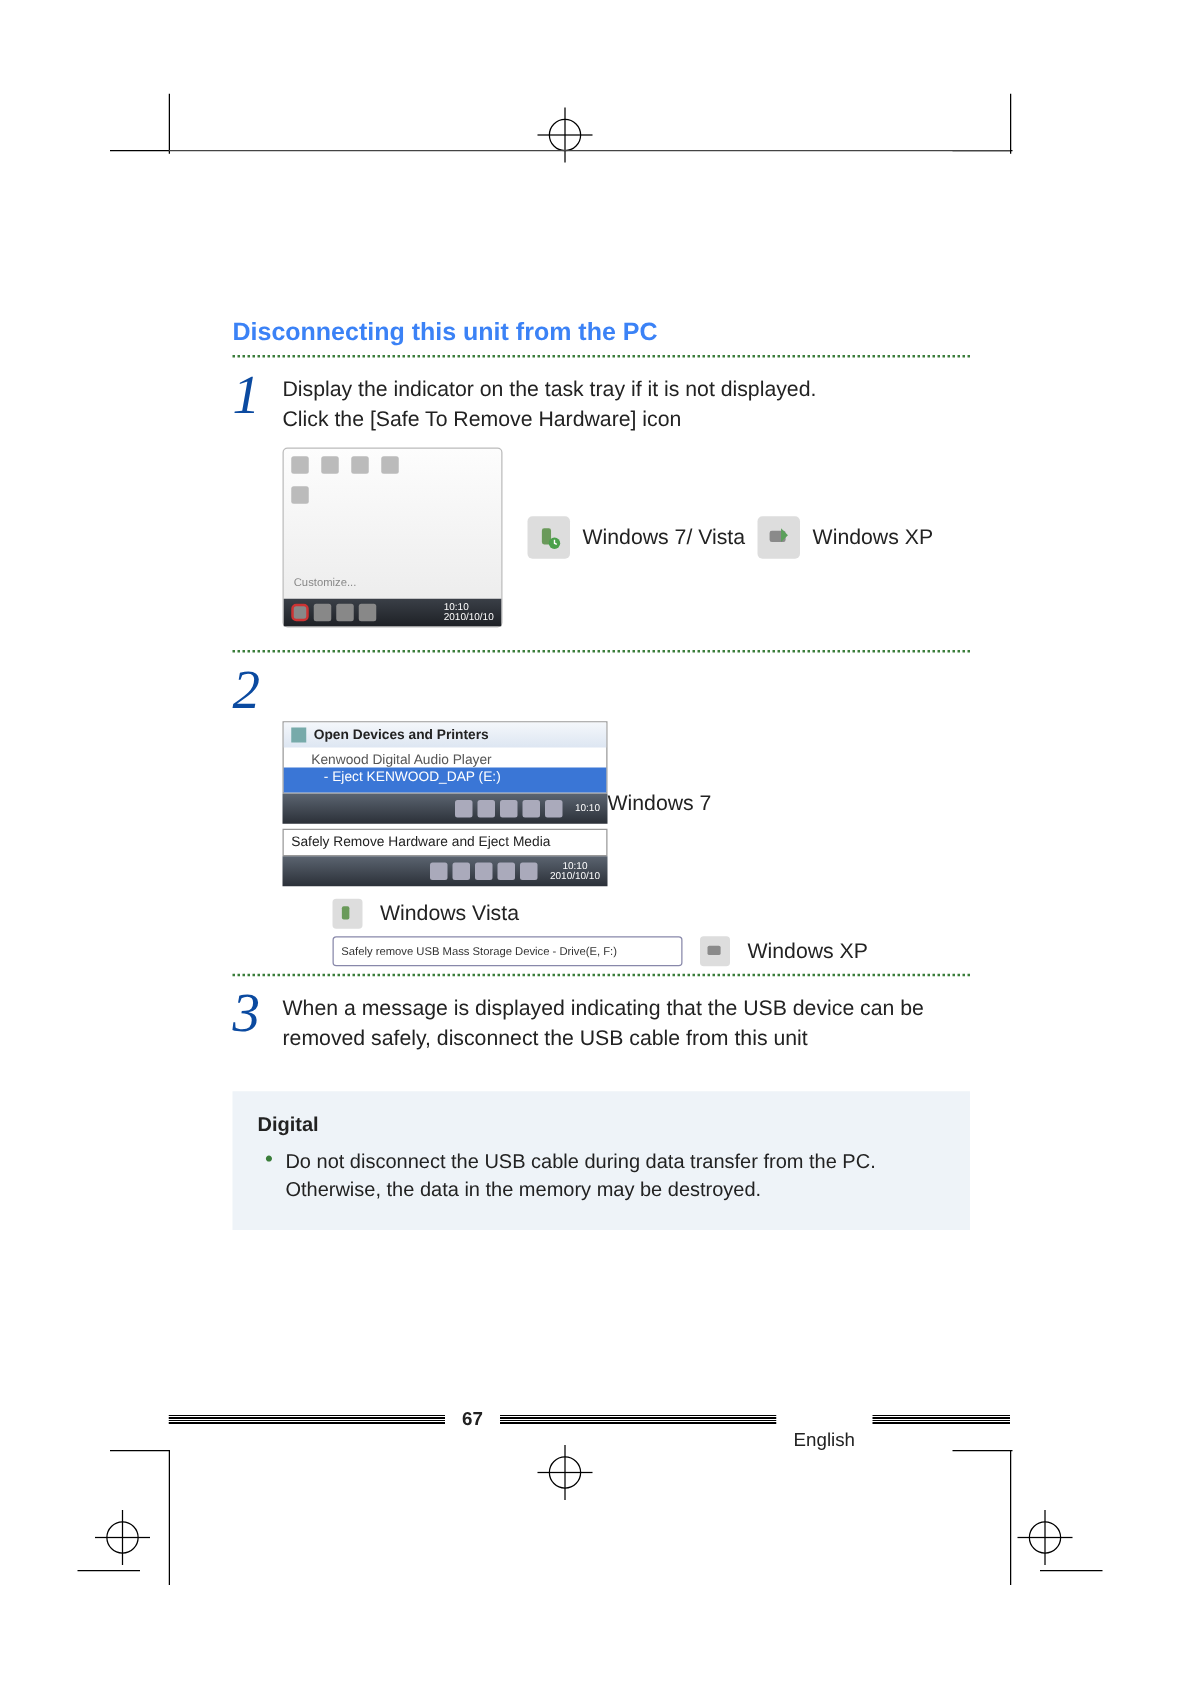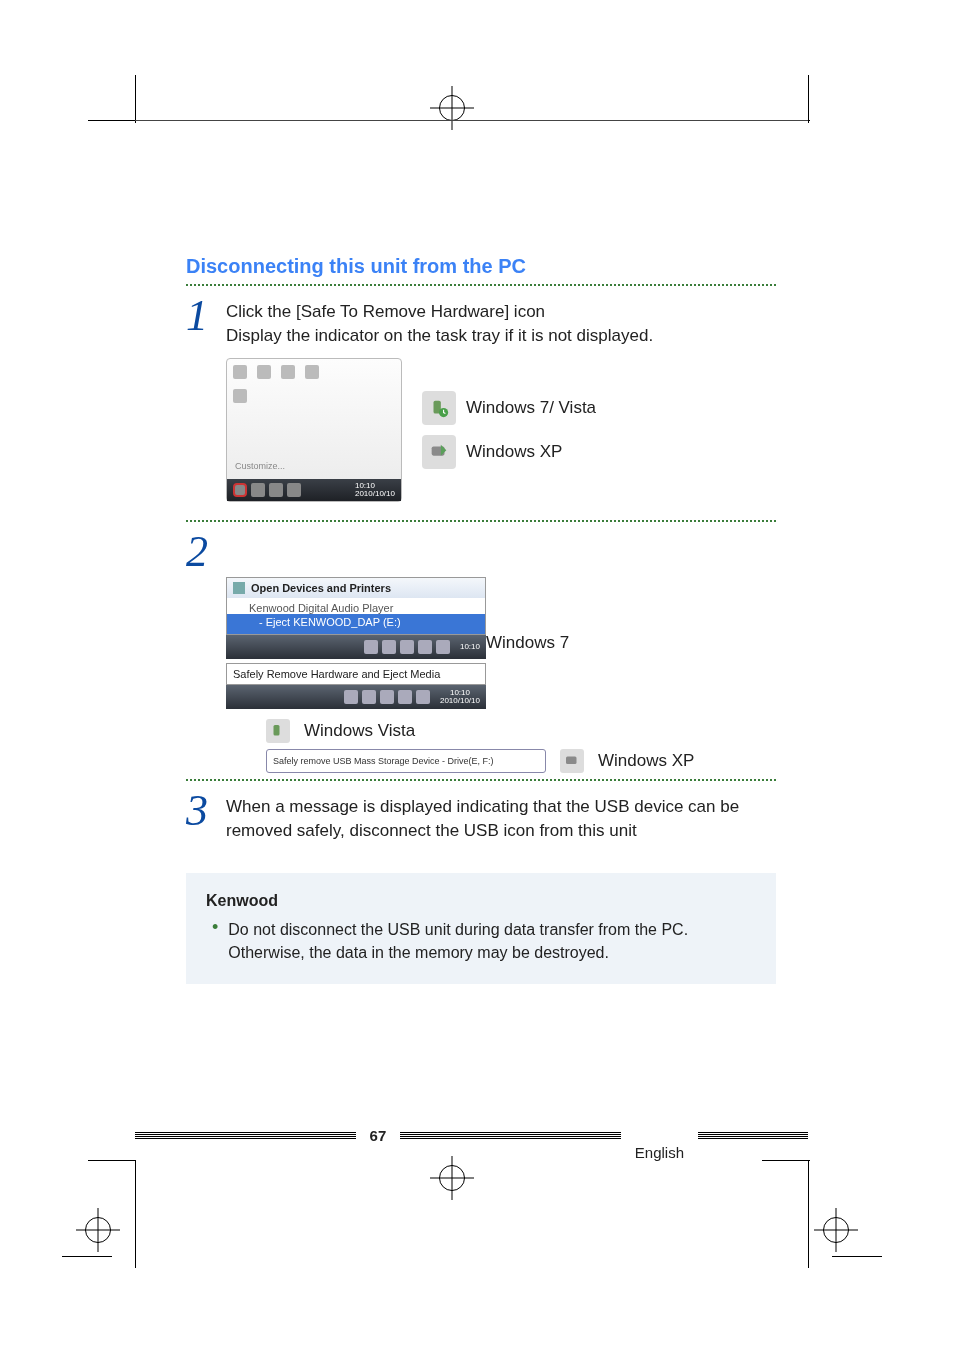--- a/index.html
+++ b/index.html
@@ -87,21 +87,21 @@
   }
   .tray-popup .mini-icons { position:absolute; top:6px; left:6px; display:flex; gap:10px; flex-wrap:wrap; width:90px;}
   .tray-popup .mini-icons span { width:14px;height:14px;background:#bbb;border-radius:2px;}
   .tray-popup .cust { position:absolute; bottom:30px; left:8px; font-size:9px;color:#888;}
   .tray-popup .taskbar { position:absolute; bottom:0; left:0; right:0; height:22px;
     background: linear-gradient(#3a3f47,#1e2126); display:flex; align-items:center; gap:4px; padding:0 6px;}
   .tray-popup .taskbar .tb-icon{width:14px;height:14px;background:#888;border-radius:2px;}
   .tray-popup .taskbar .tb-highlight{border:2px solid #c33;border-radius:4px;}
   .tray-popup .taskbar .time{margin-left:auto;color:#fff;font-size:8px;line-height:1;}
 
-  .os-labels { display:flex; flex-direction:column; gap:10px; font-size:17px;}
+  .os-labels { display:flex; flex-direction:row; gap:10px; font-size:17px;}
   .os-row { display:flex; align-items:center; gap:10px;}
   .os-icon { width:34px; height:34px; border-radius:4px; background:#ddd; display:flex;align-items:center;justify-content:center;}
   .os-icon svg { width:22px;height:22px;}
 
   .win7-menu {
     margin: 8px 0 0 40px;
     width: 260px;
   }
   .menu-box {
     background: #fff; border:1px solid #999; font-size:11px;
@@ -167,22 +167,22 @@
 <div class="page-frame"></div>
 
 <div class="content">
 
   <div class="heading">Disconnecting this unit from the PC</div>
   <hr class="dotted-sep">
 
   <div class="step">
     <div class="step-num">1</div>
     <div class="step-body">
+      <div>Display the indicator on the task tray if it is not displayed.</div>
       <div>Click the [Safe To Remove Hardware] icon</div>
-      <div>Display the indicator on the task tray if it is not displayed.</div>
     </div>
   </div>
 
   <div class="fig-row">
     <div class="tray-popup">
       <div class="mini-icons">
         <span></span>
           <span></span>
           <span></span>
           <span></span>
@@ -281,29 +281,29 @@
         </svg>
     </div>
     <span style="font-size:17px;">Windows XP</span>
   </div>
 
   <hr class="dotted-sep">
 
   <div class="step">
     <div class="step-num">3</div>
     <div class="step-body">
-      <div>When a message is displayed indicating that the USB device can be removed safely, disconnect the USB icon from this unit</div>
+      <div>When a message is displayed indicating that the USB device can be removed safely, disconnect the USB cable from this unit</div>
     </div>
   </div>
 
   <div class="caution-box">
-    <div class="caution-title">Kenwood</div>
+    <div class="caution-title">Digital</div>
     <ul>
       <li>
-          <span>Do not disconnect the USB unit during data transfer from the PC. Otherwise, the data in the memory may be destroyed.</span>
+          <span>Do not disconnect the USB cable during data transfer from the PC. Otherwise, the data in the memory may be destroyed.</span>
         </li>
     </ul>
   </div>
 
 </div>
 
 <div class="footer">
   <div class="rule"></div>
   <span class="pg">67</span>
   <div class="rule"></div>

